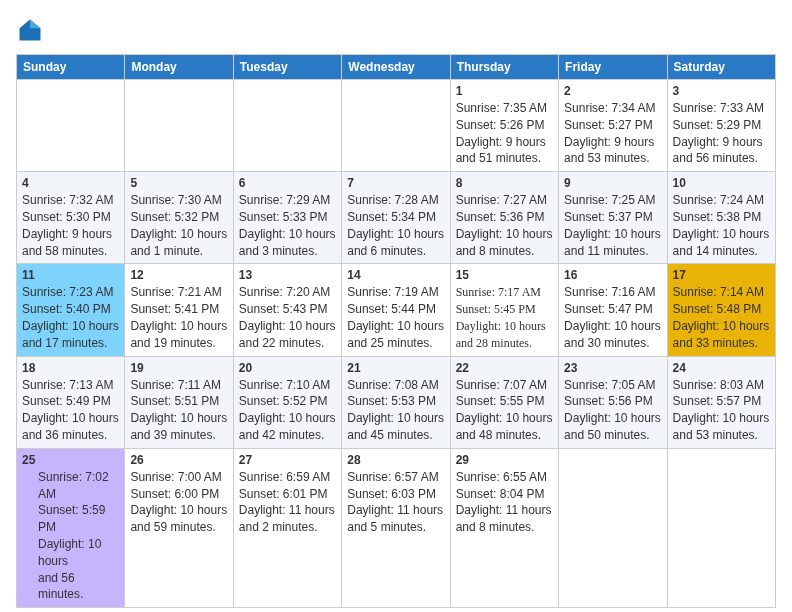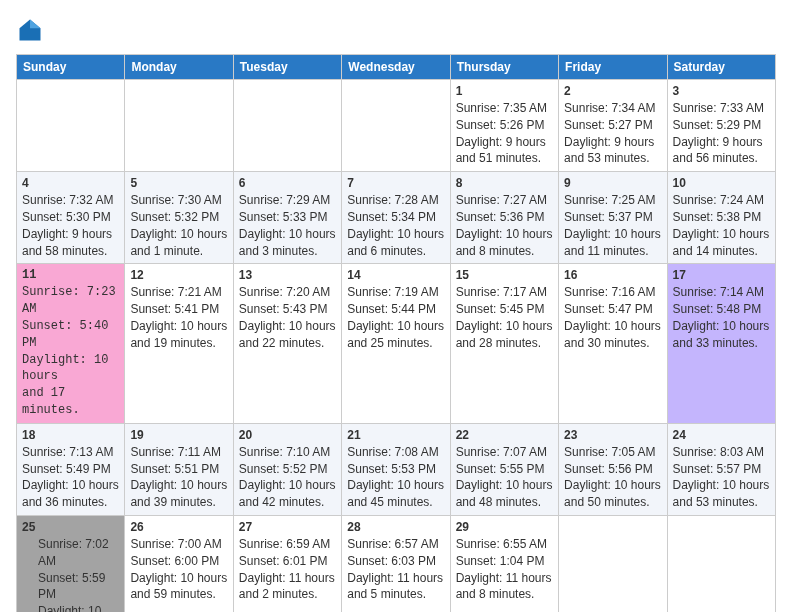--- a/index.html
+++ b/index.html
@@ -189,21 +189,21 @@
         </td>
         <td style="background: rgb(242, 245, 250);">
           <div class="cell-day">10</div>
           <div class="cell-info" style="white-space: pre-line;">Sunrise: 7:24 AM
 Sunset: 5:38 PM
 Daylight: 10 hours
 and 14 minutes.</div>
         </td>
       </tr>
       <tr>
-        <td style="background: #f9a8d4; font-family: Liberation Mono, monospace;">
+        <td style="background: #7dd3fc;">
           <div class="cell-day">11</div>
           <div class="cell-info" style="white-space: pre-line;">Sunrise: 7:23 AM
 Sunset: 5:40 PM
 Daylight: 10 hours
 and 17 minutes.</div>
         </td>
         <td style="background: rgb(255, 255, 255);">
           <div class="cell-day">12</div>
           <div class="cell-info" style="white-space: pre-line;">Sunrise: 7:21 AM
 Sunset: 5:41 PM
@@ -219,33 +219,33 @@
         </td>
         <td style="background: rgb(255, 255, 255);">
           <div class="cell-day">14</div>
           <div class="cell-info" style="white-space: pre-line;">Sunrise: 7:19 AM
 Sunset: 5:44 PM
 Daylight: 10 hours
 and 25 minutes.</div>
         </td>
         <td style="background: rgb(255, 255, 255);">
           <div class="cell-day">15</div>
-          <div class="cell-info" style="white-space: pre-line;">Sunrise: 7:17 AM
+          <div class="cell-info" style="white-space: pre-line; font-family: Liberation Serif, serif;">Sunrise: 7:17 AM
 Sunset: 5:45 PM
 Daylight: 10 hours
 and 28 minutes.</div>
         </td>
         <td style="background: rgb(255, 255, 255);">
           <div class="cell-day">16</div>
           <div class="cell-info" style="white-space: pre-line;">Sunrise: 7:16 AM
 Sunset: 5:47 PM
 Daylight: 10 hours
 and 30 minutes.</div>
         </td>
-        <td style="background: #c4b5fd;">
+        <td style="background: #eab308;">
           <div class="cell-day">17</div>
           <div class="cell-info" style="white-space: pre-line;">Sunrise: 7:14 AM
 Sunset: 5:48 PM
 Daylight: 10 hours
 and 33 minutes.</div>
         </td>
       </tr>
       <tr>
         <td style="background: rgb(242, 245, 250);">
           <div class="cell-day">18</div>
@@ -291,21 +291,21 @@
         </td>
         <td style="background: rgb(242, 245, 250);">
           <div class="cell-day">24</div>
           <div class="cell-info" style="white-space: pre-line;">Sunrise: 8:03 AM
 Sunset: 5:57 PM
 Daylight: 10 hours
 and 53 minutes.</div>
         </td>
       </tr>
       <tr>
-        <td style="background: #a3a3a3;">
+        <td style="background: #c4b5fd;">
           <div class="cell-day">25</div>
           <div class="cell-info" style="white-space: pre-line; margin-left: 16px;">Sunrise: 7:02 AM
 Sunset: 5:59 PM
 Daylight: 10 hours
 and 56 minutes.</div>
         </td>
         <td style="background: rgb(255, 255, 255);">
           <div class="cell-day">26</div>
           <div class="cell-info" style="white-space: pre-line;">Sunrise: 7:00 AM
 Sunset: 6:00 PM
@@ -322,21 +322,21 @@
         <td style="background: rgb(255, 255, 255);">
           <div class="cell-day">28</div>
           <div class="cell-info" style="white-space: pre-line;">Sunrise: 6:57 AM
 Sunset: 6:03 PM
 Daylight: 11 hours
 and 5 minutes.</div>
         </td>
         <td style="background: rgb(255, 255, 255);">
           <div class="cell-day">29</div>
           <div class="cell-info" style="white-space: pre-line;">Sunrise: 6:55 AM
-Sunset: 1:04 PM
+Sunset: 8:04 PM
 Daylight: 11 hours
 and 8 minutes.</div>
         </td>
         <td class="empty-cell"></td>
         <td class="empty-cell"></td>
       </tr>
     </tbody>
 </table>
 
 </body></html>

